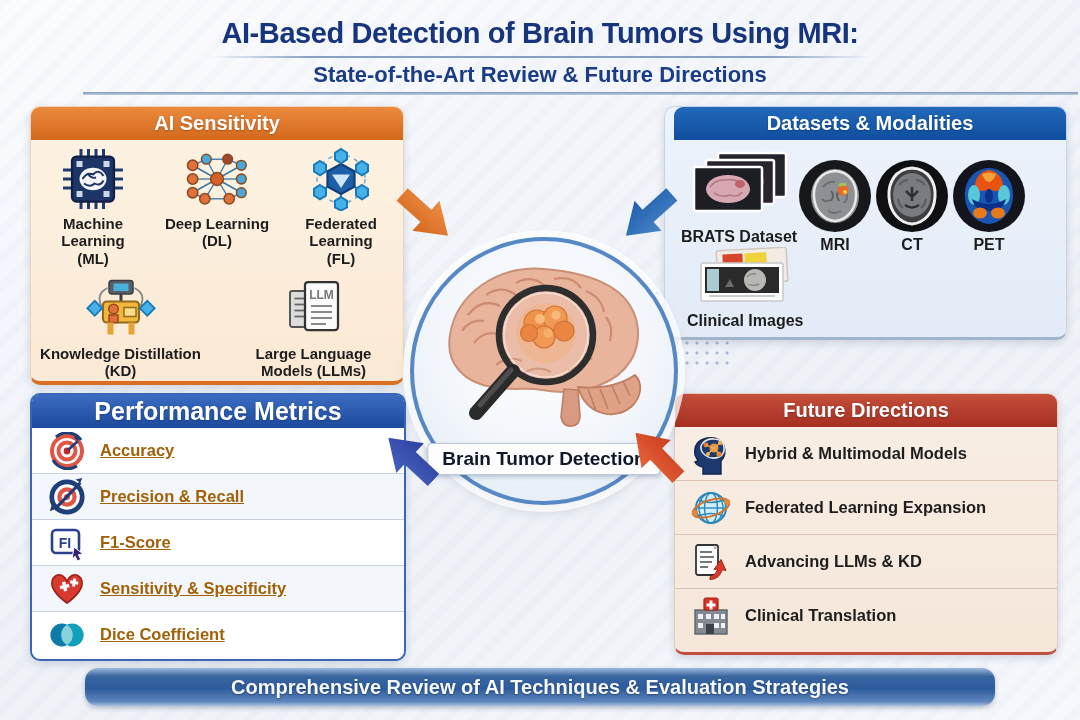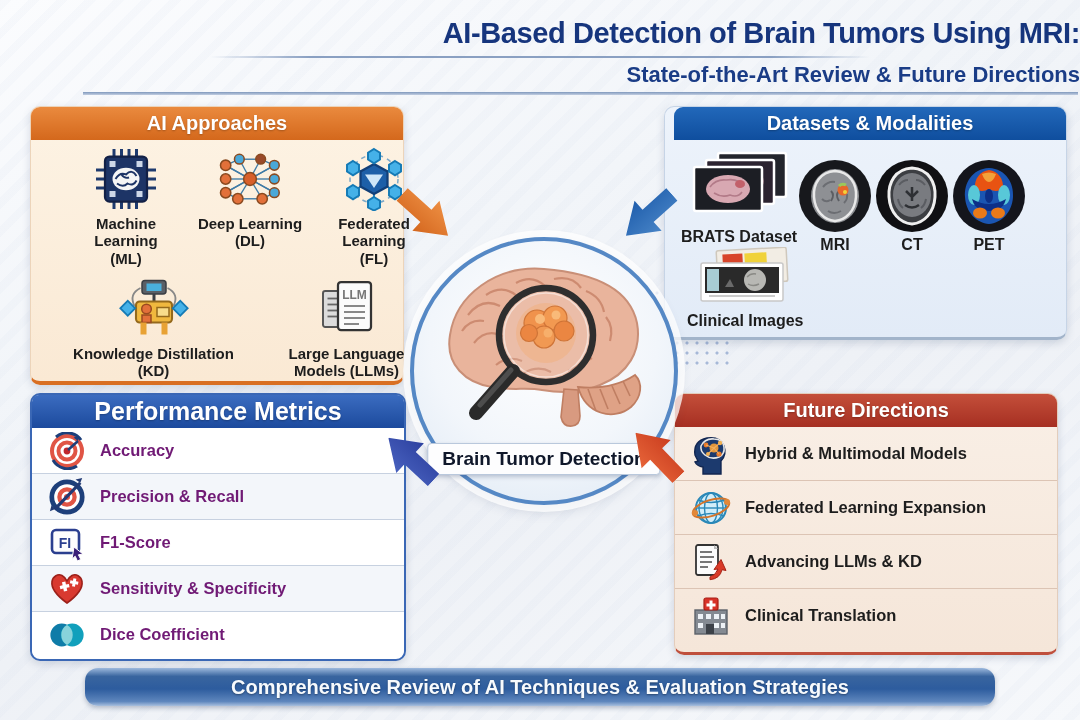--- a/index.html
+++ b/index.html
@@ -3,38 +3,38 @@
 <meta charset="utf-8">
 <style>
   html,body{margin:0;padding:0;background:#dfe3ea;font-family:"Liberation Sans",sans-serif;}
   #stage{position:relative;width:1080px;height:720px;overflow:hidden;
     background:linear-gradient(160deg,#fbfcfe 0%,#f2f5f9 35%,#eef1f6 60%,#f6f8fb 100%);}
   #stage::before{content:"";position:absolute;inset:0;
     background:repeating-linear-gradient(135deg,rgba(205,215,232,.10) 0 8px,transparent 8px 20px);
     pointer-events:none;}
 
   
-  .hdr{position:absolute;left:0;top:0;width:100%;text-align:right;}
+  .hdr{position:absolute;left:0;top:0;width:100%;text-align:center;}
   .title{margin-top:17px;font-size:29px;font-weight:bold;color:#16357d;letter-spacing:-.4px;}
   .title-rule{width:660px;height:2px;margin:6px auto 4px auto;
     background:linear-gradient(90deg,rgba(130,150,185,0),#8aa0c2 15%,#8aa0c2 85%,rgba(130,150,185,0));}
   .subtitle{font-size:22px;font-weight:bold;color:#1a3c86;}
   .hdr-divider{position:absolute;left:83px;top:92px;width:995px;height:3px;
     background:linear-gradient(180deg,#7f98bc,#c3cfe2);}
 
   
   .panel{position:absolute;border-radius:10px;box-shadow:0 3px 8px rgba(50,70,110,.18);}
   .panel-head{height:33px;line-height:33px;text-align:center;color:#fff;font-weight:bold;
     font-size:20px;border-radius:9px 9px 0 0;text-shadow:0 1px 2px rgba(0,0,0,.25);}
 
   
   #ai-panel{left:30px;top:106px;width:372px;height:274px;
     background:linear-gradient(180deg,#fdf3e4,#fae9d4);border:1px solid #ecd4ba;border-bottom:4px solid #d96f22;}
   #ai-panel .panel-head{background:linear-gradient(180deg,#ea8a3e,#d4681c);}
-  .ai-grid{position:absolute;left:0;top:36px;width:100%;padding-left:33px;}
+  .ai-grid{position:absolute;left:0;top:36px;width:100%;}
   .ai-row{display:flex;justify-content:space-around;align-items:flex-start;}
   .ai-row.r2{justify-content:center;gap:28px;margin-top:6px;}
   .ai-item{display:flex;flex-direction:column;align-items:center;width:118px;}
   .ai-row.r2 .ai-item{width:165px;}
   .ai-item .ic{height:72px;display:flex;align-items:center;justify-content:center;}
   .ai-name,.ai-abbr{font-size:15px;font-weight:bold;color:#1d1d1d;text-align:center;line-height:1.15;}
 
   
   #ds-panel{left:664px;top:106px;width:392px;height:230px;
     background:linear-gradient(180deg,#edf3fb,#e2ebf7);border:1px solid #c6d4e6;border-bottom:3px solid #a2b4ca;padding-left:9px;}
@@ -44,21 +44,21 @@
 
   
   #pm-panel{left:30px;top:393px;width:372px;height:264px;background:#fff;
     border:2px solid #3a67b5;}
   #pm-panel .panel-head{background:linear-gradient(180deg,#3b6cc0,#1c4a9d);font-size:25px;border-radius:7px 7px 0 0;}
   .pm-row{height:45px;display:flex;align-items:center;border-bottom:1px solid #c7d1e0;padding-left:16px;}
   .pm-row:nth-child(odd){background:#f3f6fa;}
   .pm-row:nth-child(even){background:#ffffff;}
   .pm-row:last-child{border-bottom:none;border-radius:0 0 7px 7px;}
   .pm-ic{width:38px;height:38px;display:flex;align-items:center;justify-content:center;margin-right:14px;}
-  .pm-label{font-size:16.5px;font-weight:bold;color:#701a75;}
+  .pm-label{font-size:16.5px;font-weight:bold;color:#a16207;text-decoration:underline;}
 
   
   #fd-panel{left:674px;top:393px;width:382px;height:258px;
     background:linear-gradient(180deg,#f9efe6,#f5e6d9);border:1px solid #e3cdbc;border-bottom:3px solid #bf4f3c;}
   #fd-panel .panel-head{background:linear-gradient(180deg,#c44f3a,#a62f22);}
   .fd-row{height:53px;display:flex;align-items:center;border-bottom:1px solid #dcc4b4;padding-left:14px;}
   .fd-row:last-child{border-bottom:none;}
   .fd-ic{width:44px;height:44px;display:flex;align-items:center;justify-content:center;margin-right:12px;}
   .fd-label{font-size:16.5px;font-weight:bold;color:#1d1d1d;}
 
@@ -99,21 +99,21 @@
     <div class="title">AI-Based Detection of Brain Tumors Using MRI:</div>
     <div class="title-rule"></div>
     <div class="subtitle">State-of-the-Art Review &amp; Future Directions</div>
   </div>
   <div class="hdr-divider"></div>
 
   <div class="dots" style="left:652px;top:288px;width:82px;height:82px;"></div>
   <div class="dots orange" style="left:364px;top:332px;width:36px;height:46px;"></div>
 
   <div class="panel" id="ai-panel">
-    <div class="panel-head">AI Approaches</div>
+    <div class="panel-head">AI Sensitivity</div>
     <div class="ai-grid">
       <div class="ai-row">
         <div class="ai-item">
           <span class="ic">
             <svg width="66" height="66" viewBox="0 0 44 44">
               <g stroke="#1e3a6e" stroke-width="2">
                   <line x1="14" y1="2" x2="14" y2="8"></line>
                   <line x1="19" y1="2" x2="19" y2="8"></line>
                   <line x1="24" y1="2" x2="24" y2="8"></line>
                   <line x1="29" y1="2" x2="29" y2="8"></line>

